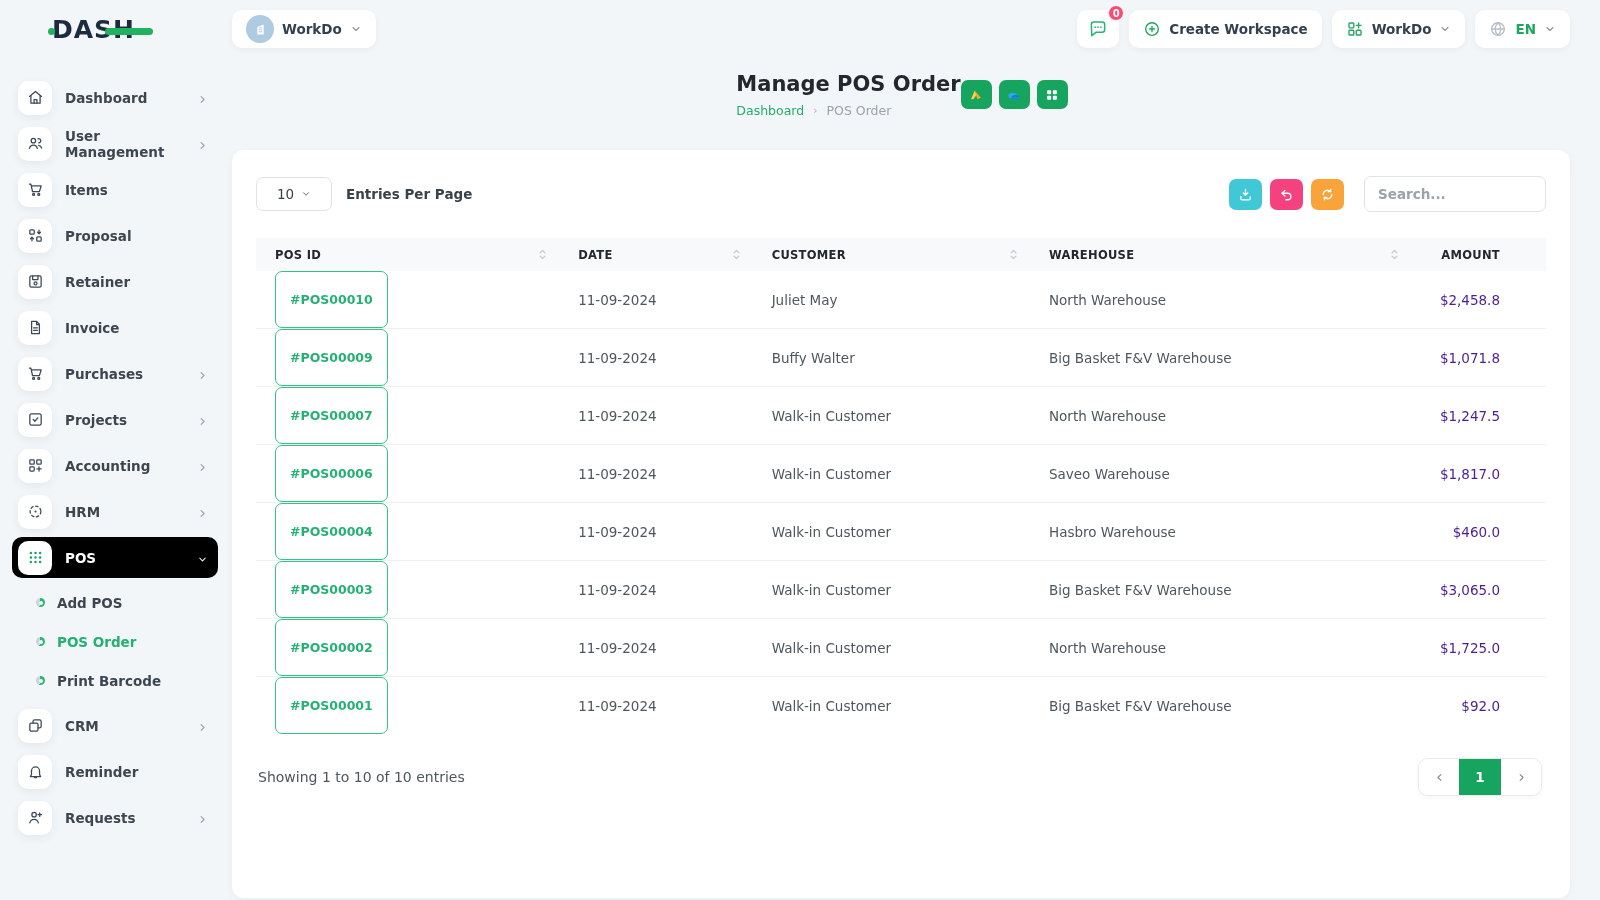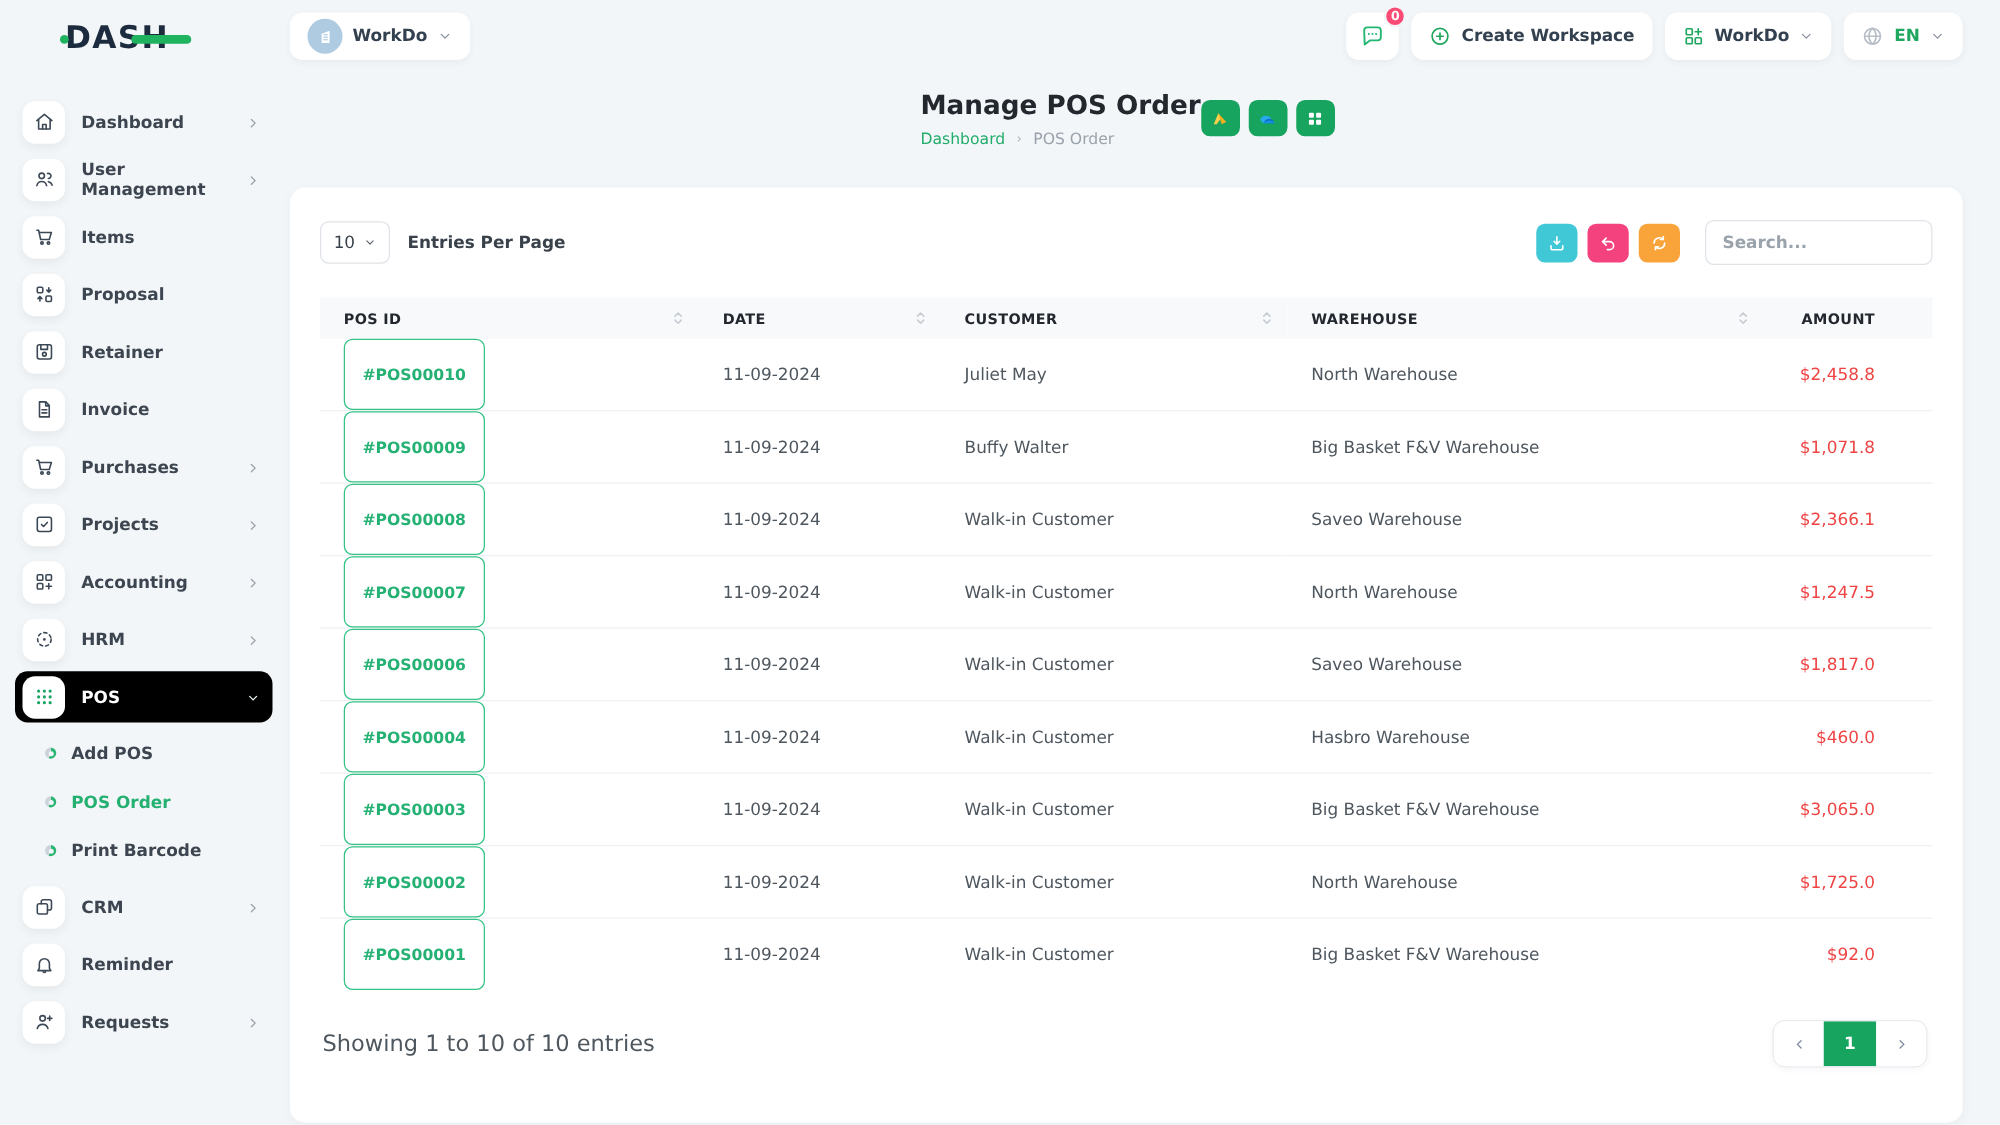--- a/index.html
+++ b/index.html
@@ -68,21 +68,21 @@
   .bc-sep { color:#aab2ba; font-size:11px; }
   .bc-current { color:#9aa2ab; }
   .head-actions { display:flex; gap:7px; margin-top:8px; }
   .sq-btn { width:31px; height:29px; border-radius:7px; background:#17a45f; border:none; cursor:pointer;
             display:flex; align-items:center; justify-content:center; }
   .sq-btn svg { width:16px; height:16px; }
   
   .card { background:#fff; border-radius:12px; box-shadow:0 3px 10px rgba(40,50,70,.04);
           padding:26px 24px 20px; height:748px; }
   .controls { display:flex; align-items:center; margin-bottom:26px; }
-  .select-box { width:56px; height:34px; border:1px solid #dfe3e8; border-radius:7px; background:#fff;
+  .select-box { width:76px; height:34px; border:1px solid #dfe3e8; border-radius:7px; background:#fff;
                 display:flex; align-items:center; justify-content:center; gap:7px; cursor:pointer;
                 font-size:13.5px; color:#39414b; }
   .select-box .chev { width:10px; height:10px; color:#555e68; }
   .entries-lbl { margin-left:14px; font-size:13.5px; font-weight:600; color:#39414b; }
   .controls-right { margin-left:auto; display:flex; align-items:center; gap:8px; }
   .c-btn { width:33px; height:31px; border:none; border-radius:7px; cursor:pointer; color:#fff;
            display:flex; align-items:center; justify-content:center; }
   .c-btn svg { width:15px; height:15px; }
   .c-btn.teal { background:#41c8d6; }
   .c-btn.pink { background:#f4427e; }
@@ -96,26 +96,26 @@
   col.c1{width:23.5%} col.c2{width:15%} col.c3{width:21.5%} col.c4{width:29.5%} col.c5{width:10.5%}
   thead th { background:#f8f9fb; height:33px; font-size:11.5px; font-weight:700; letter-spacing:.3px;
              color:#23282e; text-align:left; padding:0 10px 0 19px; }
   .th-inner { display:flex; align-items:center; justify-content:space-between; }
   .sort-ic { width:13px; height:13px; color:#c6ccd3; }
   .sort-ic svg { width:100%; height:100%; }
   th.amount, td.amount { text-align:right; padding-right:46px; }
   tbody td { height:54px; border-bottom:1px solid #eef0f3; padding:0 10px 0 19px;
              font-size:13.5px; color:#4e565e; }
   tbody tr:last-child td { border-bottom:none; }
-  td.amount { color:#ef4444;text-align:right; }
+  td.amount { color:#4c1d95;text-align:right; }
   .pos-badge { display:inline-block; border:1px solid #33c386; color:#25b173; background:#fff;
                font-size:12.5px; font-weight:600; border-radius:7px; padding:20px 14px; cursor:pointer; }
   
   .table-footer { display:flex; align-items:center; justify-content:space-between; margin-top:24px; padding:0 4px 0 2px; }
-  .showing { font-size:18px; color:#4e565e; }
+  .showing { font-size:14px; color:#4e565e; }
   .pager { display:flex; align-items:stretch; height:38px; border:1px solid #e7ebef; border-radius:10px;
            overflow:hidden; background:#fff; box-shadow:0 2px 5px rgba(40,50,70,.04); }
   .pg-btn { width:40px; display:flex; align-items:center; justify-content:center; cursor:pointer;
             color:#7d8a9b; background:#fff; border:none; }
   .pg-btn svg { width:11px; height:11px; }
   .pg-num { width:42px; display:flex; align-items:center; justify-content:center; background:#17a45f;
             color:#fff; font-size:13.5px; font-weight:600; cursor:pointer; }
 </style>
 </head>
 <body>
@@ -570,27 +570,20 @@
               <td class="amount">$2,458.8</td>
             </tr>
             <tr>
               <td><span class="pos-badge">#POS00009</span></td>
               <td>11-09-2024</td>
               <td>Buffy Walter</td>
               <td>Big Basket F&amp;V Warehouse</td>
               <td class="amount">$1,071.8</td>
             </tr>
             <tr>
-              <td><span class="pos-badge">#POS00008</span></td>
-              <td>11-09-2024</td>
-              <td>Walk-in Customer</td>
-              <td>Saveo Warehouse</td>
-              <td class="amount">$2,366.1</td>
-            </tr>
-            <tr>
               <td><span class="pos-badge">#POS00007</span></td>
               <td>11-09-2024</td>
               <td>Walk-in Customer</td>
               <td>North Warehouse</td>
               <td class="amount">$1,247.5</td>
             </tr>
             <tr>
               <td><span class="pos-badge">#POS00006</span></td>
               <td>11-09-2024</td>
               <td>Walk-in Customer</td>

